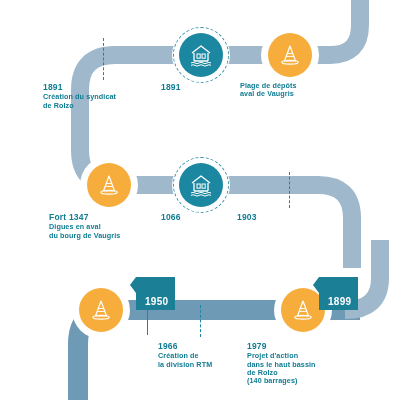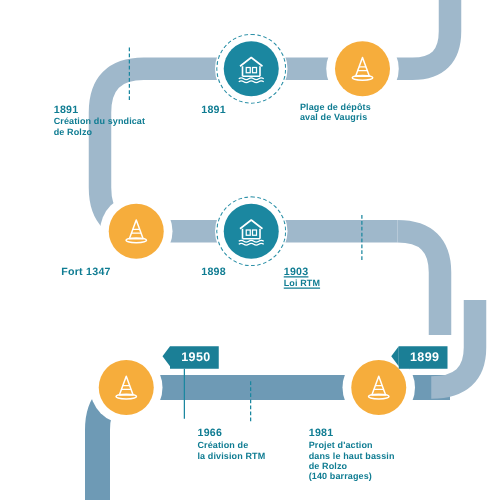--- a/index.html
+++ b/index.html
@@ -56,21 +56,21 @@
 
   
   .badge{
     position:absolute;
     height:17px;
     background:#1b7f96;
     color:#ffffff;
     font-size:10px;
     font-weight:bold;
     display:flex;align-items:center;
-    padding:1px 7px 0 9px;
+    padding:16px 7px 0 9px;
     z-index:8;
     letter-spacing:.3px;
   }
   .badge::before{
     content:"";
     position:absolute;left:-6px;top:0;
     width:0;height:0;
     border-top:8.5px solid transparent;
     border-bottom:8.5px solid transparent;
     border-right:6px solid #1b7f96;
@@ -193,36 +193,36 @@
     <span class="yr">1891</span>
     <span class="desc"></span>
   </div>
 
   <div class="label" style="left:240px;top:82px;width:110px;">
     <span class="desc">Plage de dépôts<br>aval de Vaugris</span>
   </div>
 
   <div class="label" style="left:49px;top:212px;width:120px;">
     <span class="yr">Fort 1347</span>
+    <span class="desc">Digues en aval<br>du bourg de Vaugris</span>
   </div>
 
   <div class="label" style="left:161px;top:212px;width:80px;">
-    <span class="yr">1898</span>
+    <span class="yr">1066</span>
     <span class="desc"></span>
   </div>
 
-  <div class="label" style="left:227px;top:212px;width:90px;text-decoration:underline;">
+  <div class="label" style="left:237px;top:212px;width:90px;">
     <span class="yr">1903</span>
-    <span class="desc">Loi RTM</span>
   </div>
 
 
   <div class="label" style="left:158px;top:341px;width:88px;">
     <span class="yr">1966</span>
     <span class="desc">Création de<br>la division RTM</span>
   </div>
 
   <div class="label" style="left:247px;top:341px;width:112px;">
-    <span class="yr">1981</span>
+    <span class="yr">1979</span>
     <span class="desc">Projet d'action<br>dans le haut bassin<br>de Rolzo<br>(140 barrages)</span>
   </div>
 
 </div>
 
 </body></html>

